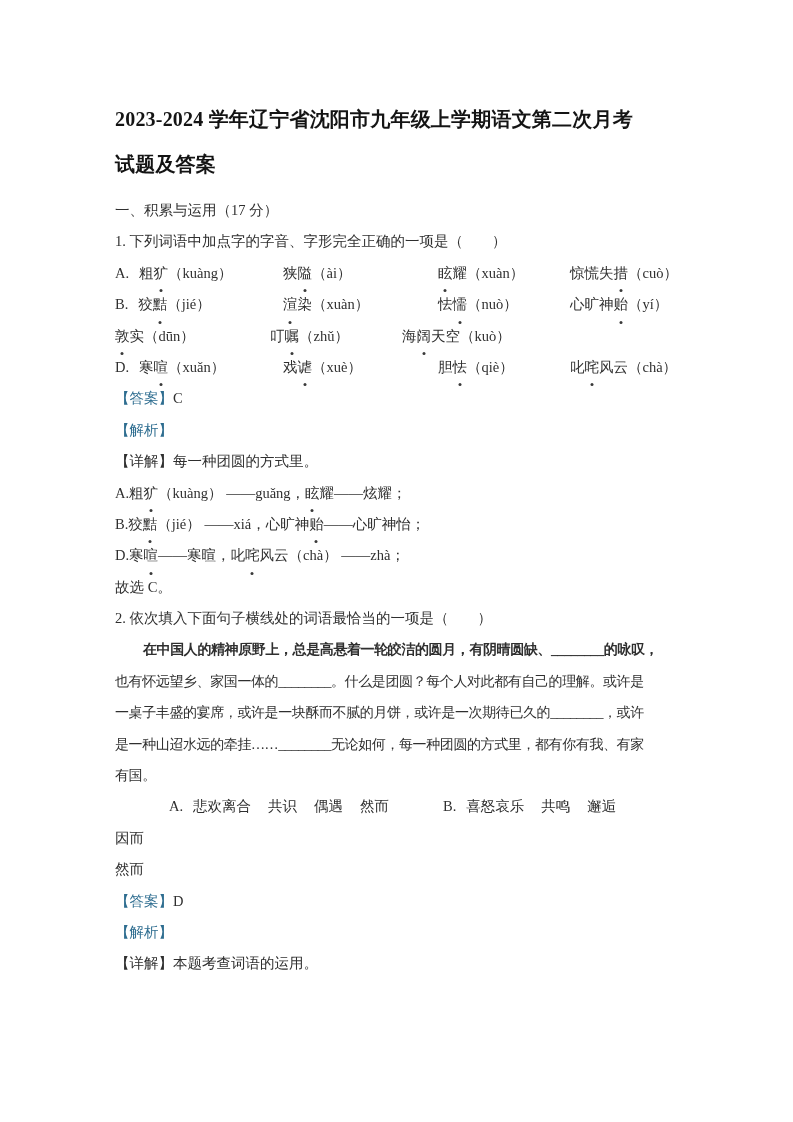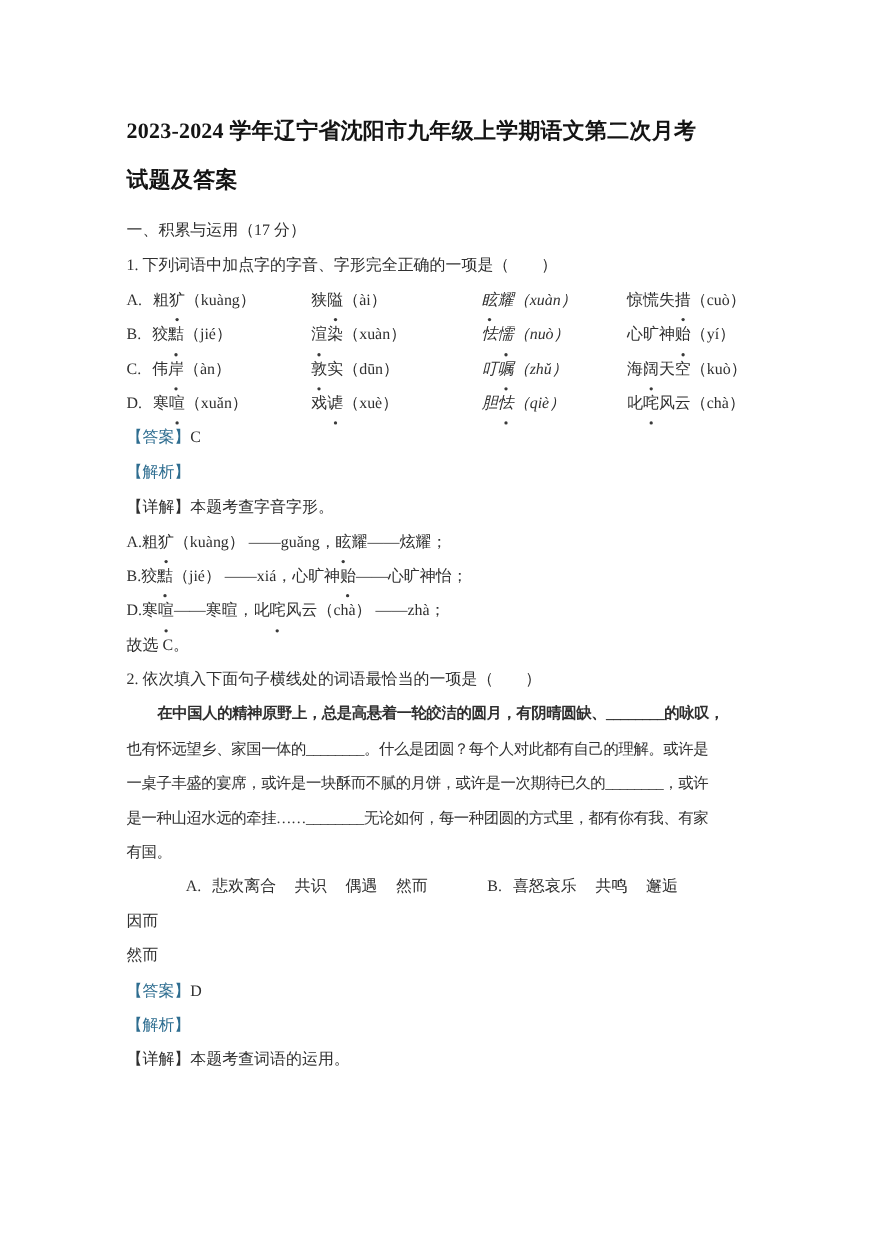--- a/index.html
+++ b/index.html
@@ -12,21 +12,21 @@
   h1.doc-title{margin:0 0 8px 0;font-size:20px;line-height:45px;font-weight:700;color:#141414;letter-spacing:0.2px;}
   h1.doc-title .t-line{display:block;white-space:nowrap;}
   .line{font-size:14.5px;line-height:31.4px;height:31.4px;white-space:nowrap;}
   .pline{font-size:14px;letter-spacing:-0.4px;}
   .indent{text-indent:2em;font-weight:bold;}
   .marker{color:#2e6d90;}
   
   .opt-row{display:flex;}
   .oc1{flex:0 0 168px;}
   .oc2{flex:0 0 155px;}
-  .oc3{flex:0 0 132px;font-style:italic;}
+  .oc3{flex:0 0 132px;}
   .oc4{flex:1 1 auto;}
   .lab{margin-right:10px;}
   
   .q2row{display:flex;}
   .q2left{flex:0 0 328px;text-align:center;}
   .word{margin-right:17px;}
   .word:last-child{margin-right:0;}
   
   .em-dot{position:relative;display:inline-block;}
   .em-dot::after{
@@ -54,40 +54,39 @@
     <span class="oc3"><span class="em-dot">眩</span>耀（xuàn）</span>
     <span class="oc4">惊慌失<span class="em-dot">措</span>（cuò）</span>
   </div>
   <div class="line opt-row">
     <span class="oc1"><span class="lab">B.</span><span>狡<span class="em-dot">黠</span>（jié）</span></span>
     <span class="oc2"><span class="em-dot">渲</span>染（xuàn）</span>
     <span class="oc3">怯<span class="em-dot">懦</span>（nuò）</span>
     <span class="oc4">心旷神<span class="em-dot">贻</span>（yí）</span>
   </div>
   <div class="line opt-row">
-    <span class="oc1"><span class="lab">C.</span><span>伟<span class="em-dot">岸</span>（àn）</span></span>
     <span class="oc2"><span class="em-dot">敦</span>实（dūn）</span>
     <span class="oc3">叮<span class="em-dot">嘱</span>（zhǔ）</span>
     <span class="oc4">海<span class="em-dot">阔</span>天空（kuò）</span>
   </div>
   <div class="line opt-row">
     <span class="oc1"><span class="lab">D.</span><span>寒<span class="em-dot">喧</span>（xuǎn）</span></span>
     <span class="oc2">戏<span class="em-dot">谑</span>（xuè）</span>
     <span class="oc3">胆<span class="em-dot">怯</span>（qiè）</span>
     <span class="oc4">叱<span class="em-dot">咤</span>风云（chà）</span>
   </div>
 
   <div class="line">
     <span class="marker">【答案】</span><span>C</span>
   </div>
   <div class="line">
     <span class="marker">【解析】</span>
   </div>
   <div class="line">
-    <span>【详解】</span><span>本题考查字音字形。</span>
+    <span>【详解】</span><span>每一种团圆的方式里。</span>
   </div>
 
   <div class="line">A.粗<span class="em-dot">犷</span>（kuàng） ——guǎng，<span class="em-dot">眩</span>耀——炫耀；</div>
   <div class="line">B.狡<span class="em-dot">黠</span>（jié） ——xiá，心旷神<span class="em-dot">贻</span>——心旷神怡；</div>
   <div class="line">D.寒<span class="em-dot">喧</span>——寒暄，叱<span class="em-dot">咤</span>风云（chà） ——zhà；</div>
   <div class="line">故选 C。</div>
 
   <div class="line">2. 依次填入下面句子横线处的词语最恰当的一项是（　　）</div>
 
   <div>

